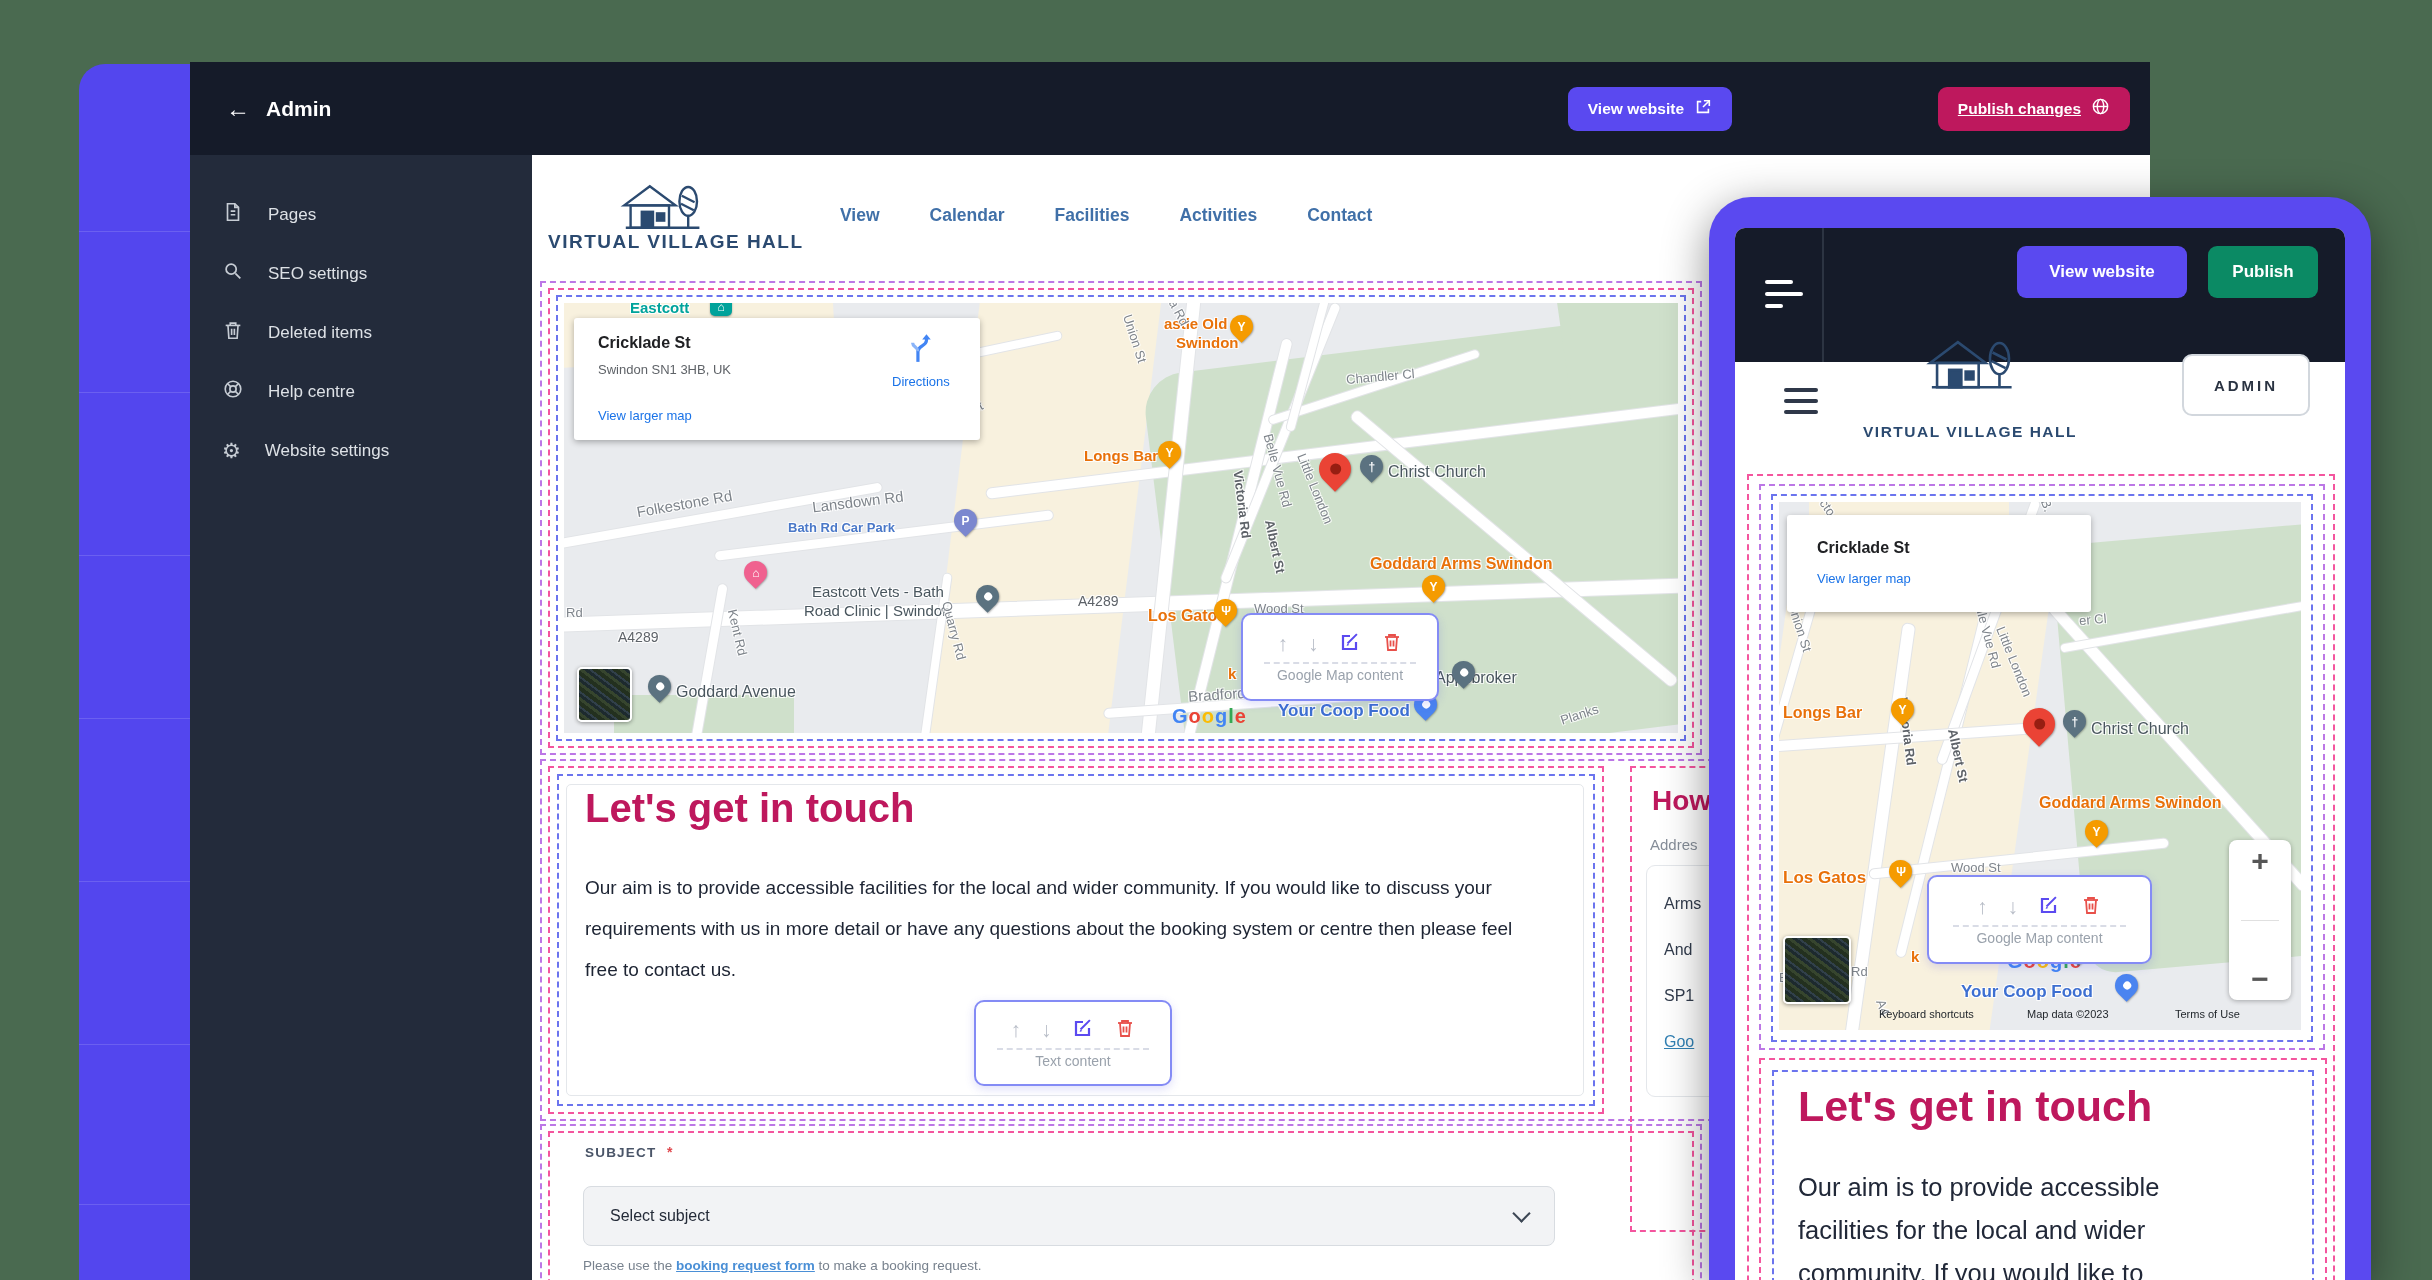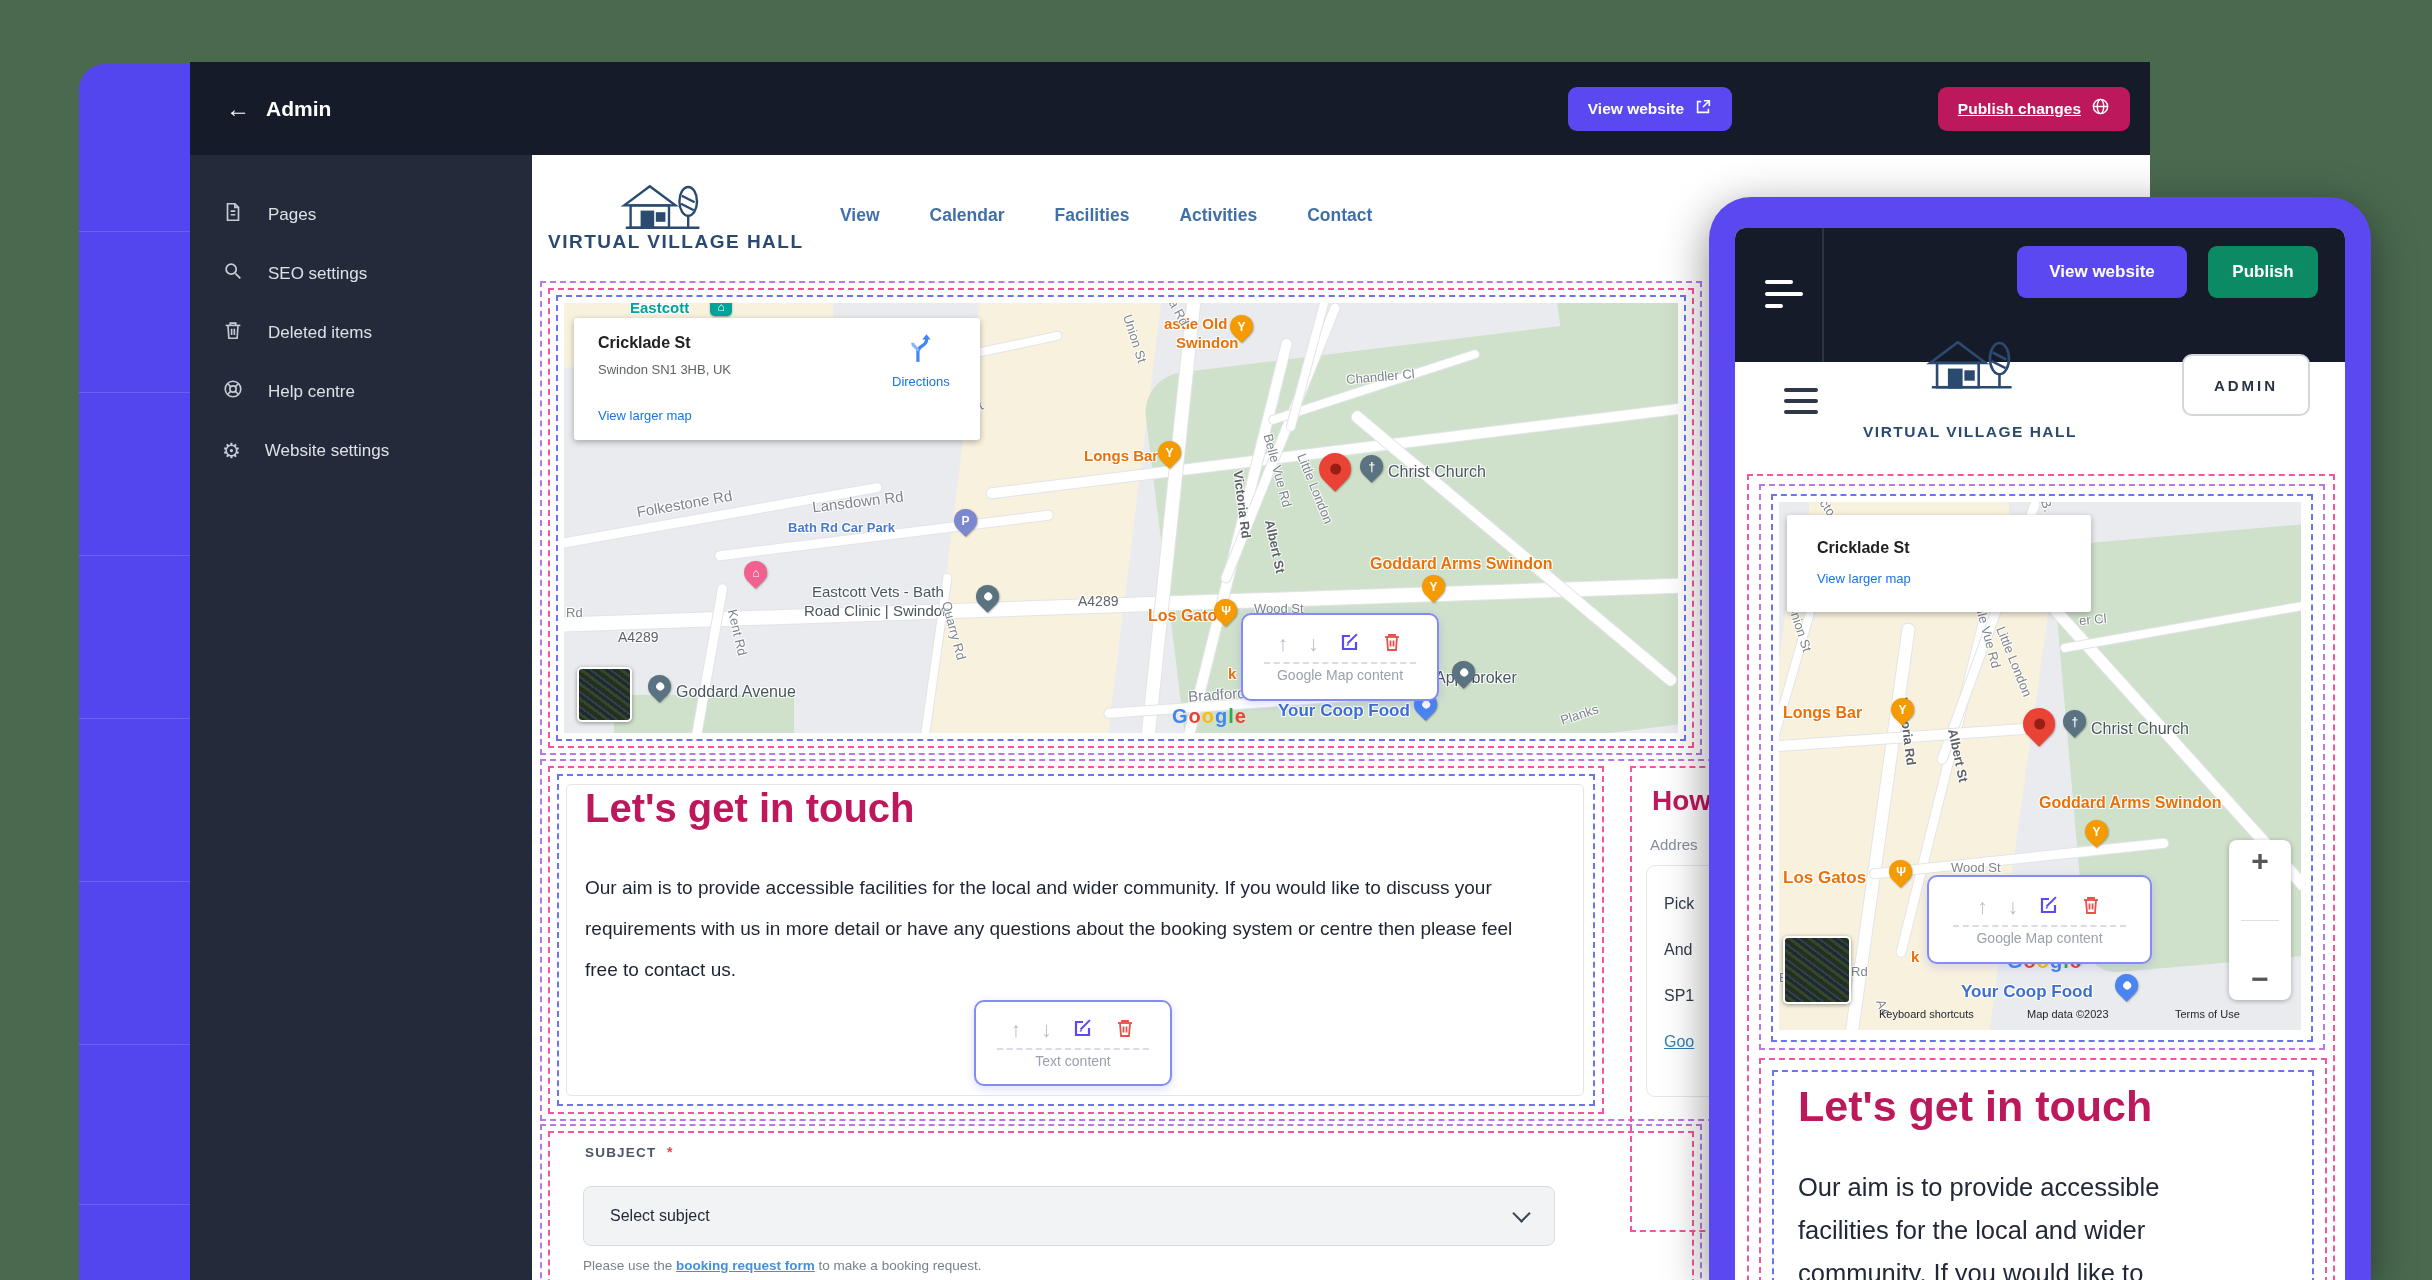--- a/index.html
+++ b/index.html
@@ -332,21 +332,21 @@
       </div>
       <div class="sep"></div>
       <div class="wlabel">Text content</div>
     </div>
 
     <div class="abs dashed-pink" style="left:1098px;top:611px;width:200px;height:462px;"></div>
     <div class="abs teal-h" style="left:1120px;top:630px;font-size:28px;">How</div>
     <div class="abs" style="left:1118px;top:681px;font-size:15px;color:#868e99;">Addres</div>
     <div class="abs card-solid" style="left:1114px;top:710px;width:170px;height:230px;border-radius:9px;"></div>
     <div id="find-us-lines">
-        <div class="abs" style="left: 1132px; top: 740px; font-size: 16px; color: rgb(50, 60, 77);">Pick</div>
+        <div class="abs" style="left: 1132px; top: 740px; font-size: 16px; color: rgb(50, 60, 77);">Arms</div>
         <div class="abs" style="left: 1132px; top: 786px; font-size: 16px; color: rgb(50, 60, 77);">And</div>
         <div class="abs" style="left: 1132px; top: 832px; font-size: 16px; color: rgb(50, 60, 77);">SP1</div>
       </div>
     <div class="abs" style="left:1132px;top:878px;font-size:16px;color:#3180b4;text-decoration:underline;cursor:pointer;">Goo</div>
 
     <div class="abs dashed-violet" style="left:8px;top:969px;width:1158px;height:170px;"></div>
     <div class="abs dashed-pink" style="left:16px;top:976px;width:1142px;height:160px;"></div>
     <div class="abs" style="left:53px;top:988px;">
       <span id="subject-label">SUBJECT</span>
       <span style="color:#e0484e;font-size:14px;font-weight:bold;margin-left:6px;">*</span>

